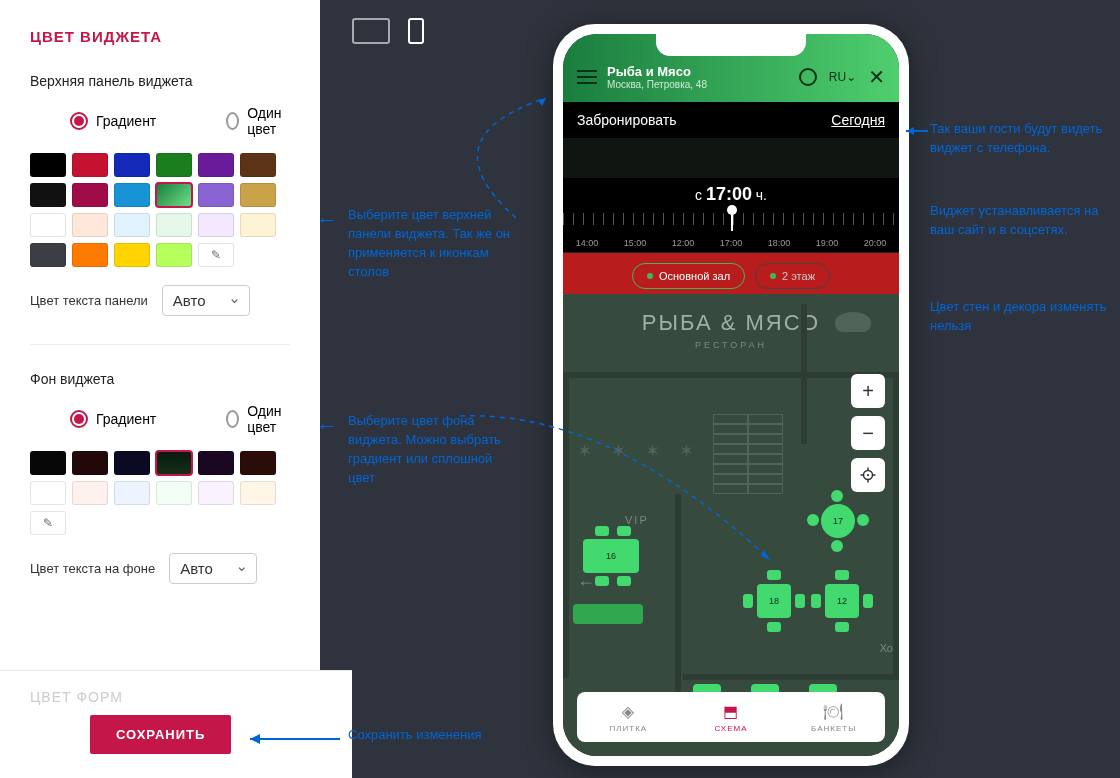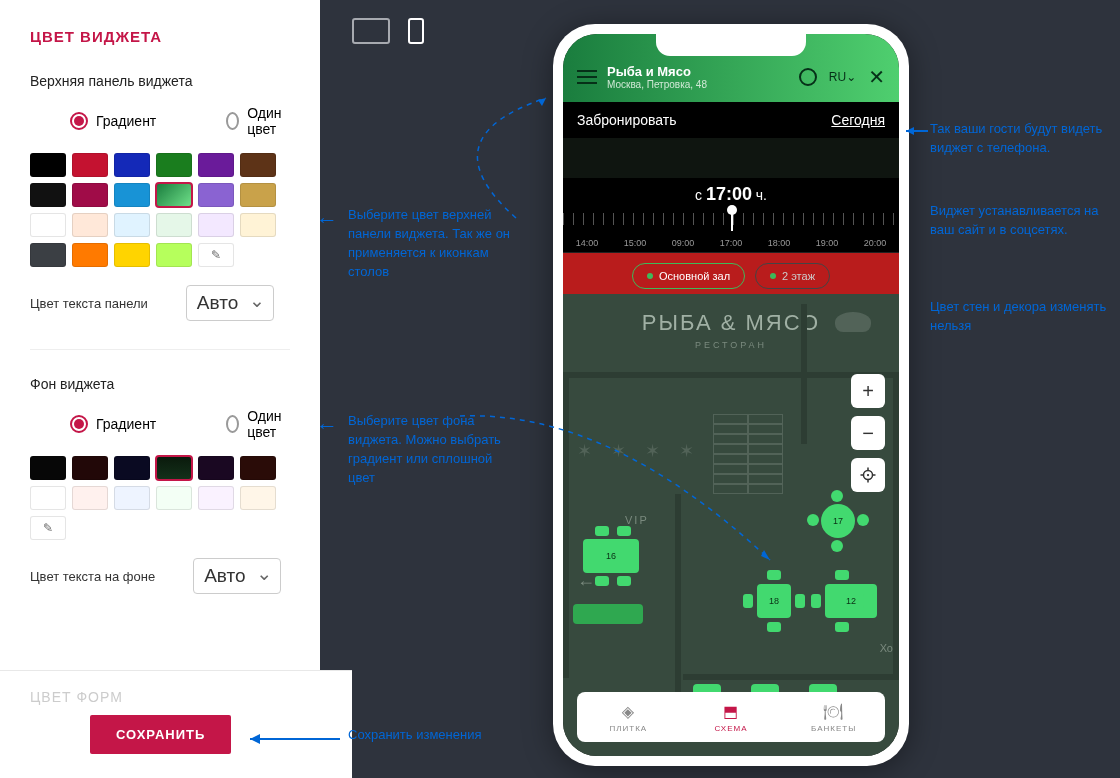--- a/index.html
+++ b/index.html
@@ -11,21 +11,21 @@
 .radio-row { display: flex; gap: 30px; margin-bottom: 16px; }
 .radio-item { display: flex; align-items: center; gap: 8px; cursor: pointer; font-size: 14px; padding-left: 40px; }
 .radio-dot { width: 18px; height: 18px; border-radius: 50%; border: 2px solid #c41648; display: flex; align-items: center; justify-content: center; }
 .radio-dot.checked::after { content: ''; width: 10px; height: 10px; border-radius: 50%; background: #c41648; }
 .radio-dot.unchecked { border-color: #999; }
 .swatch-grid { display: flex; flex-wrap: wrap; gap: 6px; margin-bottom: 18px; }
 .swatch { width: 36px; height: 24px; border-radius: 3px; cursor: pointer; border: 1px solid rgba(0,0,0,0.1); }
 .swatch.selected { outline: 2px solid #c41648; outline-offset: -1px; }
 .swatch.custom { background: #fff; display: flex; align-items: center; justify-content: center; font-size: 12px; color: #666; }
 .select-row { display: flex; align-items: center; gap: 14px; margin-bottom: 28px; font-size: 13px; color: #333; }
-.select-box { border: 1px solid #ccc; border-radius: 4px; padding: 6px 26px 6px 10px; font-size: 19px; position: relative; background: #fff; min-width: 88px; margin-left: 24px; }
+.select-box { border: 1px solid #ccc; border-radius: 4px; padding: 6px 26px 6px 10px; font-size: 15px; position: relative; background: #fff; min-width: 88px; }
 .select-box::after { content: '⌄'; position: absolute; right: 8px; top: 3px; color: #666; }
 .divider { border: none; border-top: 1px solid #eee; margin: 6px 0 26px 0; }
 .section2 { margin-top: 0; }
 .bottom-bar { position: absolute; bottom: 0; left: 0; width: 352px; background: #fff; padding: 18px 30px 24px; border-top: 1px solid #e8e8e8; }
 .fade-title { color: #ccc; font-size: 14px; letter-spacing: 1px; margin-bottom: 10px; }
 .save-btn { background: #c41648; color: #fff; border: none; padding: 12px 26px; font-size: 13px; font-weight: 600; letter-spacing: 1px; border-radius: 2px; cursor: pointer; margin-left: 60px; }
 
 .device-toggle { position: absolute; left: 352px; top: 18px; display: flex; gap: 18px; }
 .dev-icon { width: 38px; height: 26px; border: 2px solid #a7aab0; border-radius: 3px; cursor: pointer; }
 .dev-icon.phone { width: 16px; height: 26px; border-radius: 3px; border-color: #fff; }
@@ -201,21 +201,21 @@
     <div class="time-display">
       <span>с</span> <b>17:00</b> <span>ч.</span>
     </div>
 
     <div class="time-ruler">
       <div class="ruler-ticks"></div>
       <div class="ruler-marker"></div>
       <div class="ruler-labels" id="ruler-labels">
           <span>14:00</span>
           <span>15:00</span>
-          <span>09:00</span>
+          <span>12:00</span>
           <span>17:00</span>
           <span>18:00</span>
           <span>19:00</span>
           <span>20:00</span>
         </div>
     </div>
 
     <div class="hall-pills">
       <div class="pill active">
           <span class="pill-dot"></span>
@@ -280,21 +280,21 @@
         <div class="fp-chair" style="left:294px; top:140px; border-radius:50%; width:12px; height:12px;"></div>
 
         <div class="fp-table" style="left:194px; top:210px; width:34px; height:34px;">
             <span class="tnum">18</span>
           </div>
         <div class="fp-chair" style="left:180px; top:220px; width:10px; height:14px;"></div>
         <div class="fp-chair" style="left:232px; top:220px; width:10px; height:14px;"></div>
         <div class="fp-chair" style="left:204px; top:196px;"></div>
         <div class="fp-chair" style="left:204px; top:248px;"></div>
 
-        <div class="fp-table" style="left:262px; top:210px; width:52px; height:34px;">
+        <div class="fp-table" style="left:262px; top:210px; width:34px; height:34px;">
             <span class="tnum">12</span>
           </div>
         <div class="fp-chair" style="left:248px; top:220px; width:10px; height:14px;"></div>
         <div class="fp-chair" style="left:300px; top:220px; width:10px; height:14px;"></div>
         <div class="fp-chair" style="left:272px; top:196px;"></div>
         <div class="fp-chair" style="left:272px; top:248px;"></div>
 
         <div class="fp-table" style="left:130px; top:310px; width:28px; height:28px;">
             <span class="tnum">8</span>
           </div>

